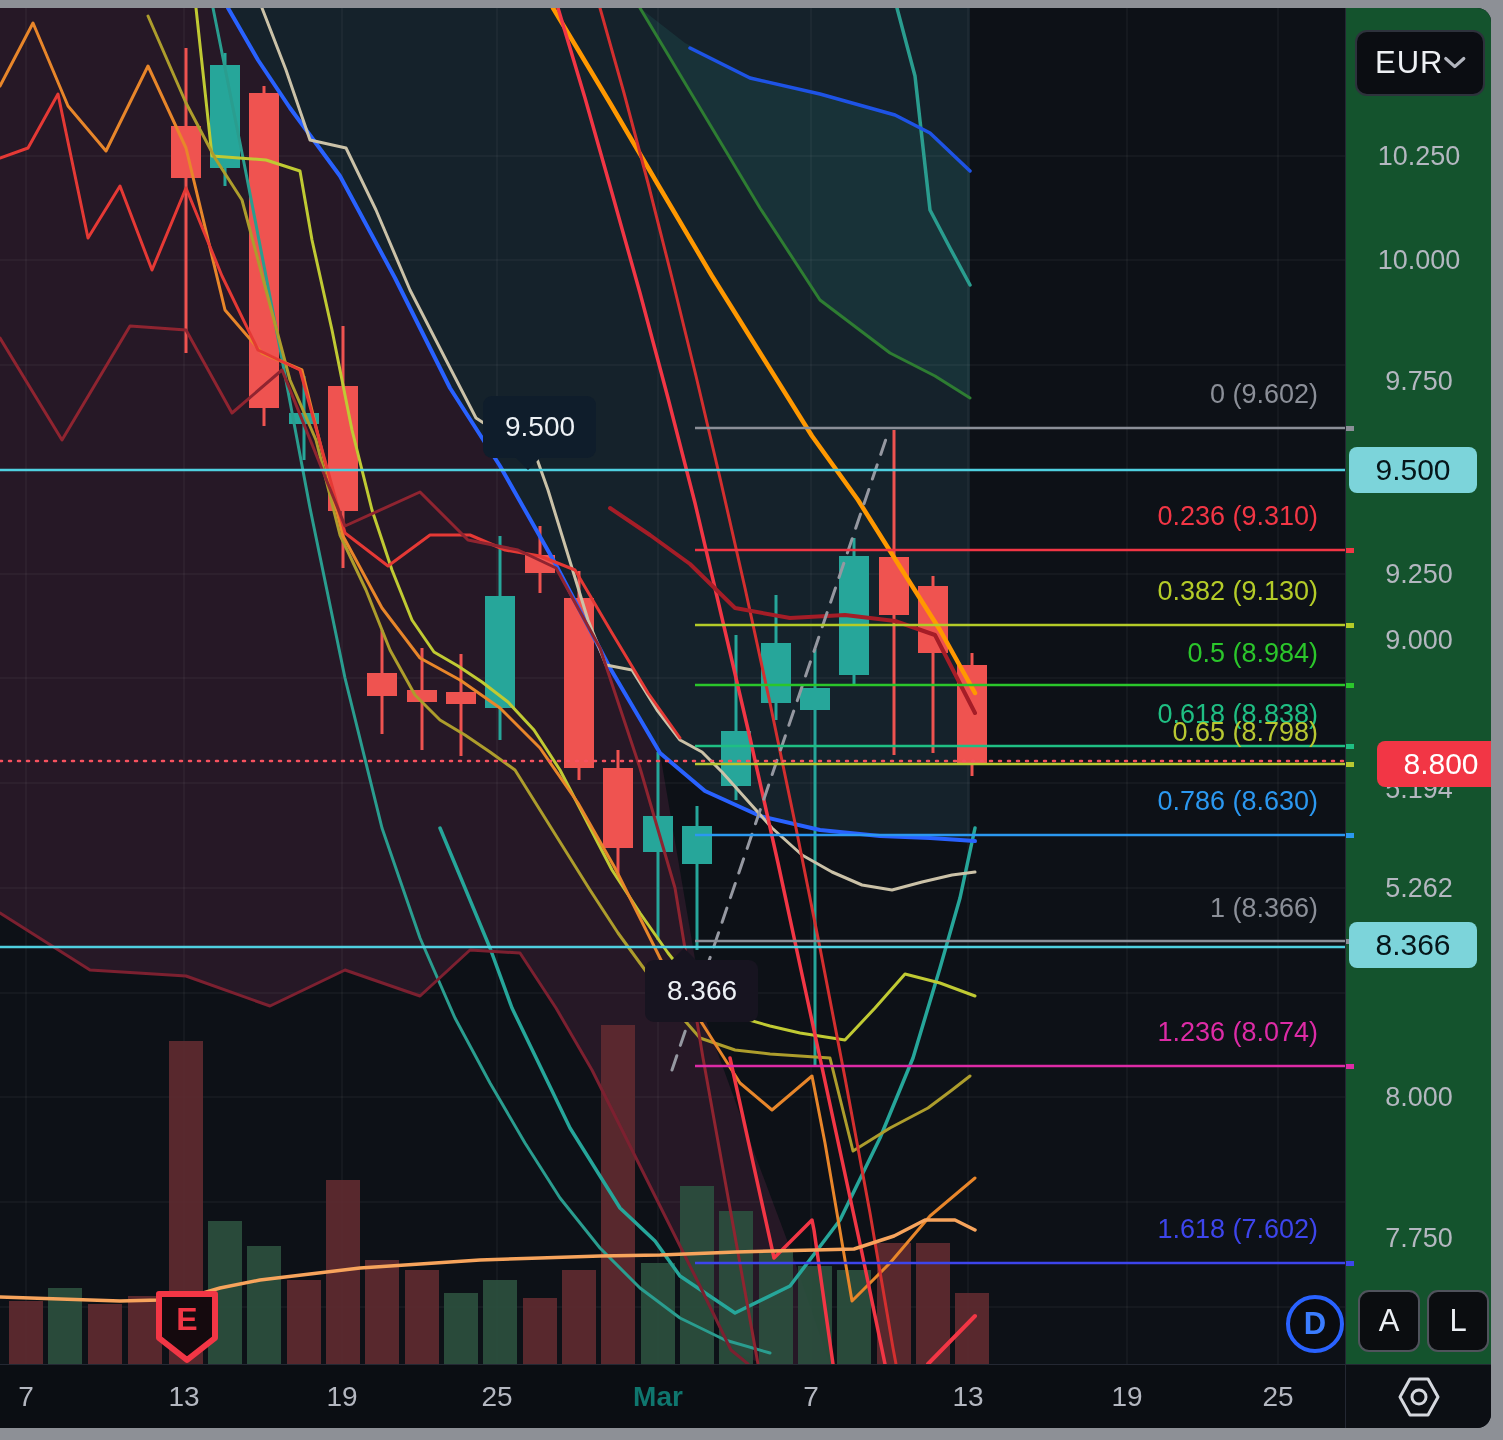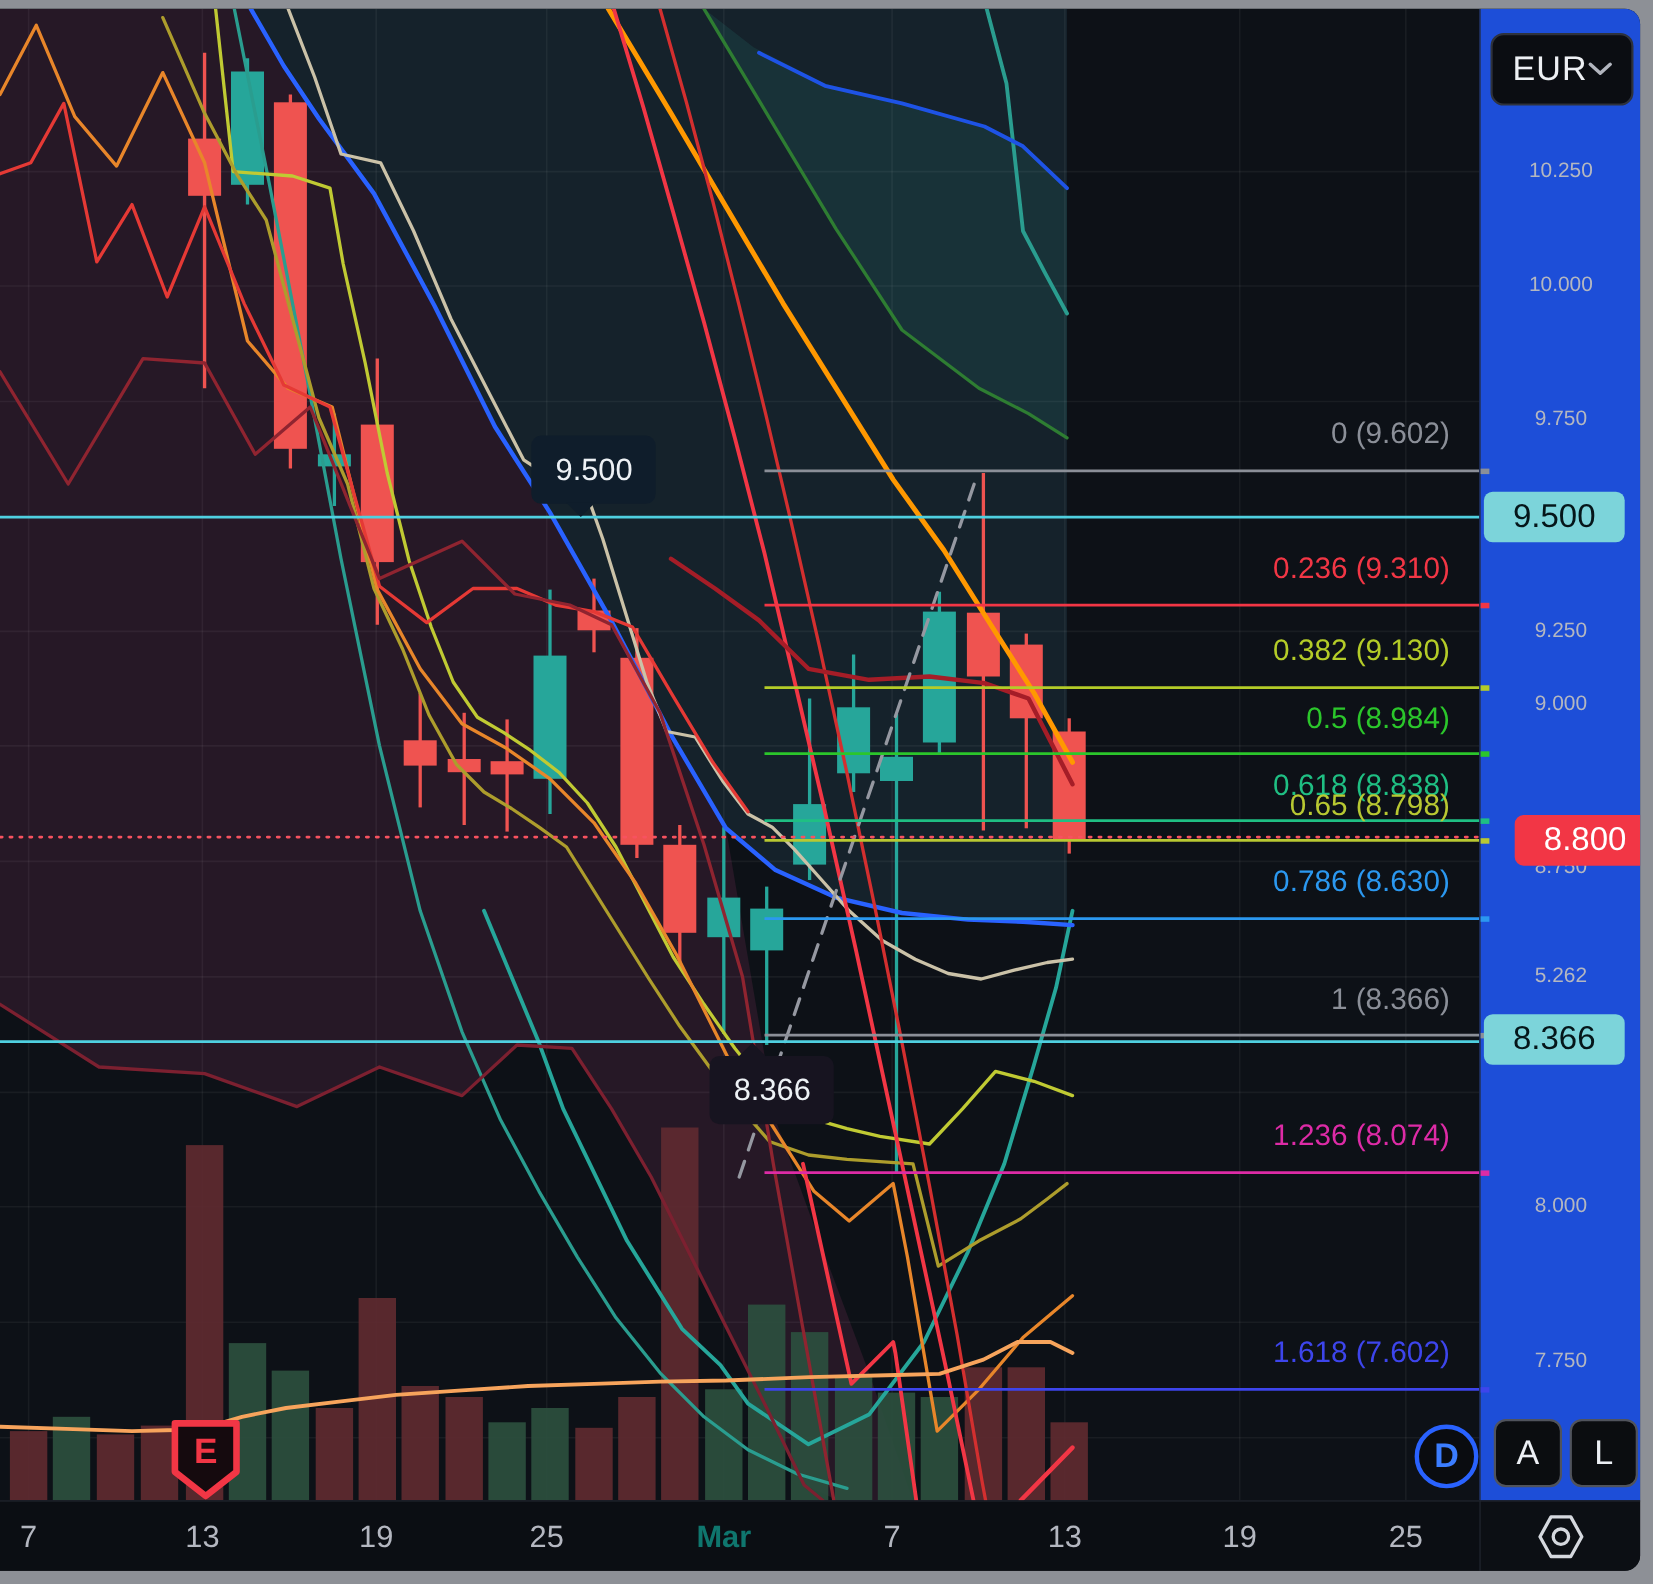--- a/index.html
+++ b/index.html
@@ -1,22 +1,22 @@
 <!DOCTYPE html>
 <html><head>
 <meta charset="utf-8">
 <style>
   html,body{margin:0;padding:0;background:#8d9096;font-family:"Liberation Sans","DejaVu Sans",sans-serif;}
   .frame{width:1503px;height:1440px;box-sizing:border-box;padding:8px 12px 12px 0;background:#8d9096;}
   .window{position:relative;width:1491px;height:1420px;background:#0d1117;border-radius:0 14px 14px 0;overflow:hidden;}
   svg text{font-family:"Liberation Sans","DejaVu Sans",sans-serif;}
   #chart{position:absolute;left:0;top:0;}
   
-  .price-axis{position:absolute;left:1345px;top:0;width:146px;height:1356px;background:#1d4ed8;border-left:1px solid #242833;}
-  .pa-label{position:absolute;width:100%;text-align:center;font-size:19px;color:#b4b7c0;transform:translateY(-50%);z-index:1;}
+  .price-axis{position:absolute;left:1345px;top:0;width:146px;height:1356px;background:#14532d;border-left:1px solid #242833;}
+  .pa-label{position:absolute;width:100%;text-align:center;font-size:27px;color:#b4b7c0;transform:translateY(-50%);z-index:1;}
   .pa-badge{position:absolute;left:3px;width:128px;height:46px;border-radius:8px;display:flex;align-items:center;justify-content:center;font-size:30px;transform:translateY(-50%);z-index:3;}
   .pa-badge.cyan{background:#7cd4da;color:#05161a;}
   .pa-badge.red{background:#f23645;color:#fff;}
   .fibtick{position:absolute;left:0;width:8px;height:5px;z-index:2;}
   .symbol-btn{position:absolute;left:9px;top:22px;width:130px;height:66px;box-sizing:border-box;border:2px solid #2e323c;border-radius:12px;background:#0b0d12;display:flex;align-items:center;justify-content:space-between;padding:0 16px 0 18px;z-index:4;cursor:pointer;}
   .symbol-btn span{font-size:31px;color:#eef0f4;letter-spacing:1px;}
   .sq-btn{position:absolute;width:62px;height:62px;box-sizing:border-box;border:2px solid #50535c;border-radius:11px;background:#0b0d10;color:#eceff4;font-size:31px;display:flex;align-items:center;justify-content:center;z-index:4;cursor:pointer;}
   .d-btn{position:absolute;left:1286px;top:1287px;width:58px;height:58px;box-sizing:border-box;border:4px solid #2962ff;border-radius:50%;background:#0a0c10;color:#3b7dff;font-size:31px;font-weight:700;display:flex;align-items:center;justify-content:center;z-index:6;cursor:pointer;}
   
   .time-axis{position:absolute;left:0;top:1356px;width:1345px;height:64px;background:#0b0e13;border-top:1px solid #242833;}
@@ -212,21 +212,21 @@
         <span>A</span>
       </div>
       <div class="sq-btn" style="left:81px;top:1282px;">
         <span>L</span>
       </div>
     <div class="pa-label" style="top: 148px;">10.250</div>
         <div class="pa-label" style="top: 252px;">10.000</div>
         <div class="pa-label" style="top: 357px; margin-top: 16px;">9.750</div>
         <div class="pa-label" style="top: 566px;">9.250</div>
         <div class="pa-label" style="top: 632px;">9.000</div>
-        <div class="pa-label" style="top: 781px;">8.750</div>
+        <div class="pa-label" style="top: 781px;">5.194</div>
         <div class="pa-label" style="top: 880px;">5.262</div>
         <div class="pa-label" style="top: 948px;">8.250</div>
         <div class="pa-label" style="top: 1089px;">8.000</div>
         <div class="pa-label" style="top: 1194px; margin-top: 36px;">7.750</div>
         <div class="fibtick" style="top: 418px; background: rgb(139, 143, 152);"></div>
         <div class="fibtick" style="top: 540px; background: rgb(242, 54, 69);"></div>
         <div class="fibtick" style="top: 615px; background: rgb(180, 204, 40);"></div>
         <div class="fibtick" style="top: 675px; background: rgb(43, 198, 43);"></div>
         <div class="fibtick" style="top: 736px; background: rgb(31, 191, 131);"></div>
         <div class="fibtick" style="top: 754px; background: rgb(184, 200, 50);"></div>

